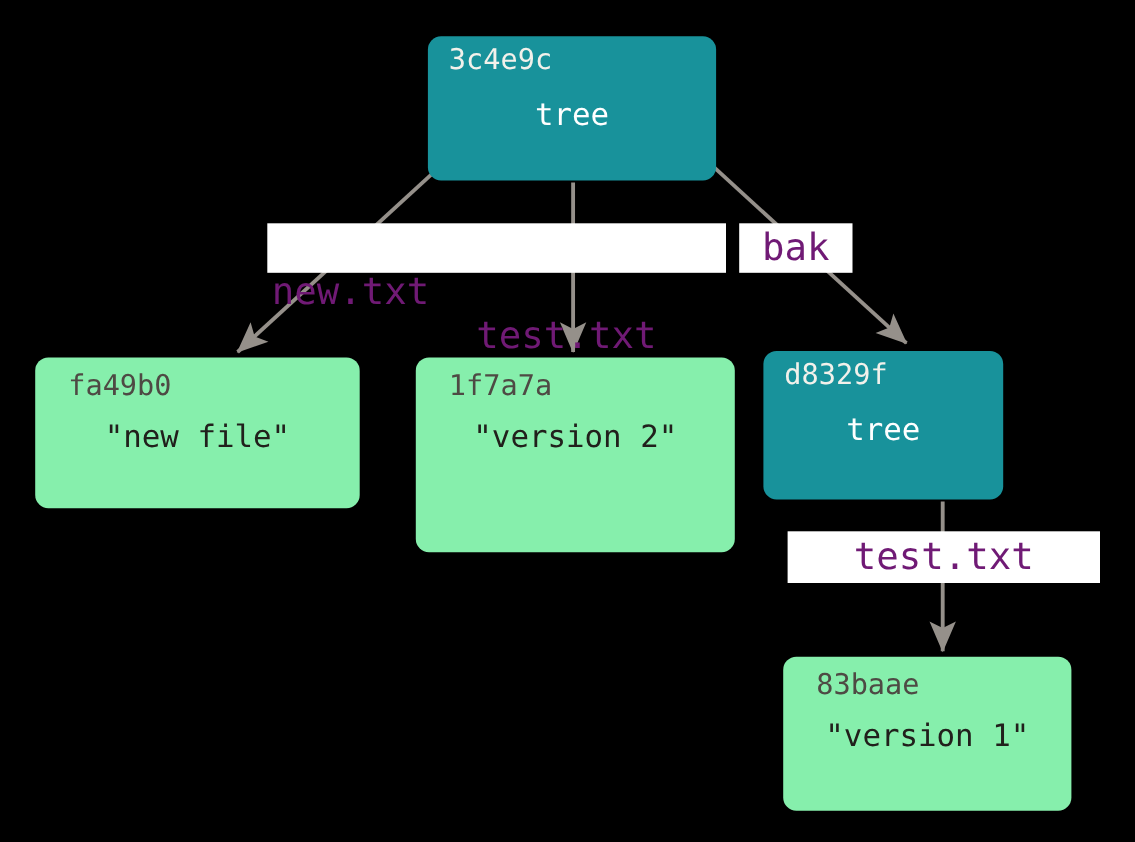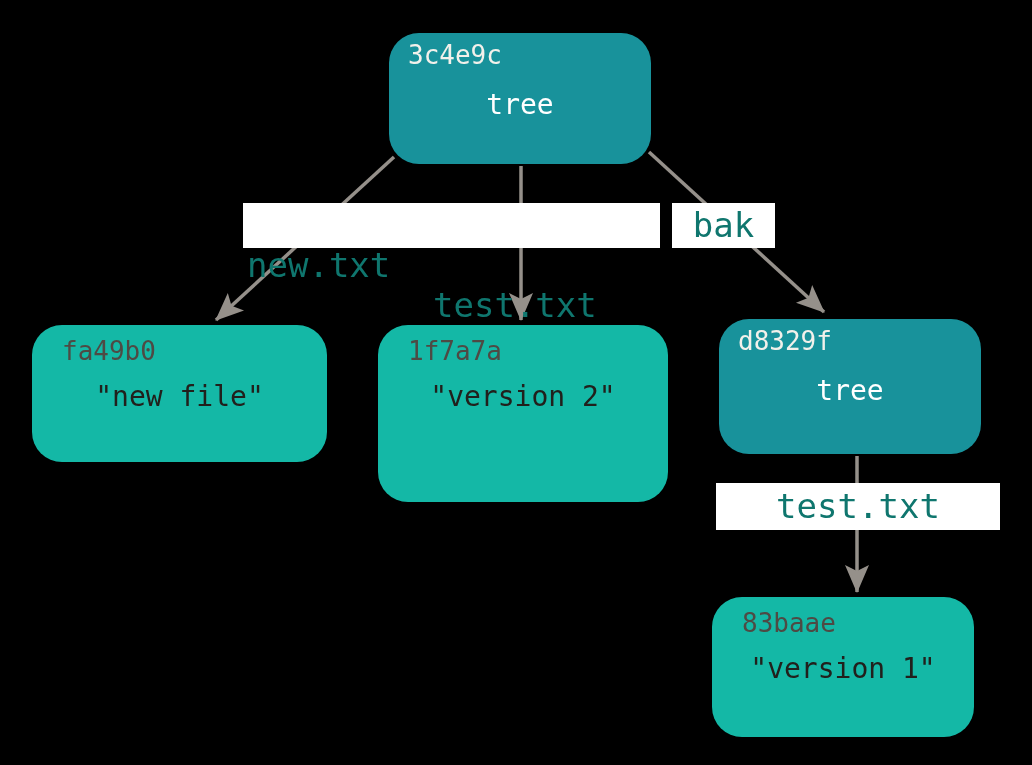--- a/index.html
+++ b/index.html
@@ -16,25 +16,25 @@
     overflow: hidden;
   }
   .edge-layer {
     position: absolute;
     left: 0;
     top: 0;
     z-index: 1;
   }
   .node {
     position: absolute;
-    border-radius: 30px;
+    border-radius: 12px;
     z-index: 2;
   }
   .node.tree { background: #18929B; }
-  .node.blob { background: #14b8a6; }
+  .node.blob { background: #86efac; }
   .hash {
     position: absolute;
     font-size: 26px;
     line-height: 30px;
     white-space: pre;
   }
   .tree .hash { color: #F2F1EB; left: 19px; top: 7px; }
   .blob .hash { color: #4E4A44; left: 30px; top: 11px; }
   .nlabel {
     position: absolute;
@@ -44,21 +44,21 @@
     text-align: center;
     font-size: 28px;
     line-height: 40px;
     white-space: pre;
   }
   .tree .nlabel { color: #FFFFFF; }
   .blob .nlabel { color: #21201C; }
   .elabel {
     position: absolute;
     background: #FFFFFF;
-    color: #0f766e;
+    color: #701a75;
     font-size: 34px;
     z-index: 3;
     white-space: pre;
   }
   .elabel.strip {
     left: 243px; top: 203px; width: 417px; height: 45px;
   }
   .elabel.strip span {
     position: absolute;
     line-height: 45px;
@@ -69,21 +69,21 @@
     left: 672px; top: 203px; width: 103px; height: 45px;
     line-height: 45px; text-align: center;
   }
   .elabel.test2 {
     left: 716px; top: 483px; width: 284px; height: 47px;
     line-height: 47px; text-align: center;
   }
   .node-root   { left: 389px; top: 33px;  width: 262px; height: 131px; }
   .node-fa49b0 { left: 32px;  top: 325px; width: 295px; height: 137px; }
   .node-1f7a7a { left: 378px; top: 325px; width: 290px; height: 177px; }
-  .node-d8329f { left: 719px; top: 319px; width: 262px; height: 135px; }
+  .node-d8329f { left: 694px; top: 319px; width: 218px; height: 135px; }
   .node-83baae { left: 712px; top: 597px; width: 262px; height: 140px; }
 </style>
 </head>
 <body>
 
 <div class="canvas">
 
   <svg class="edge-layer" width="1032" height="765" viewBox="0 0 1032 765">
     <defs>
       <marker id="arrowhead" markerWidth="30" markerHeight="26" refX="28" refY="13" orient="auto" markerUnits="userSpaceOnUse">

